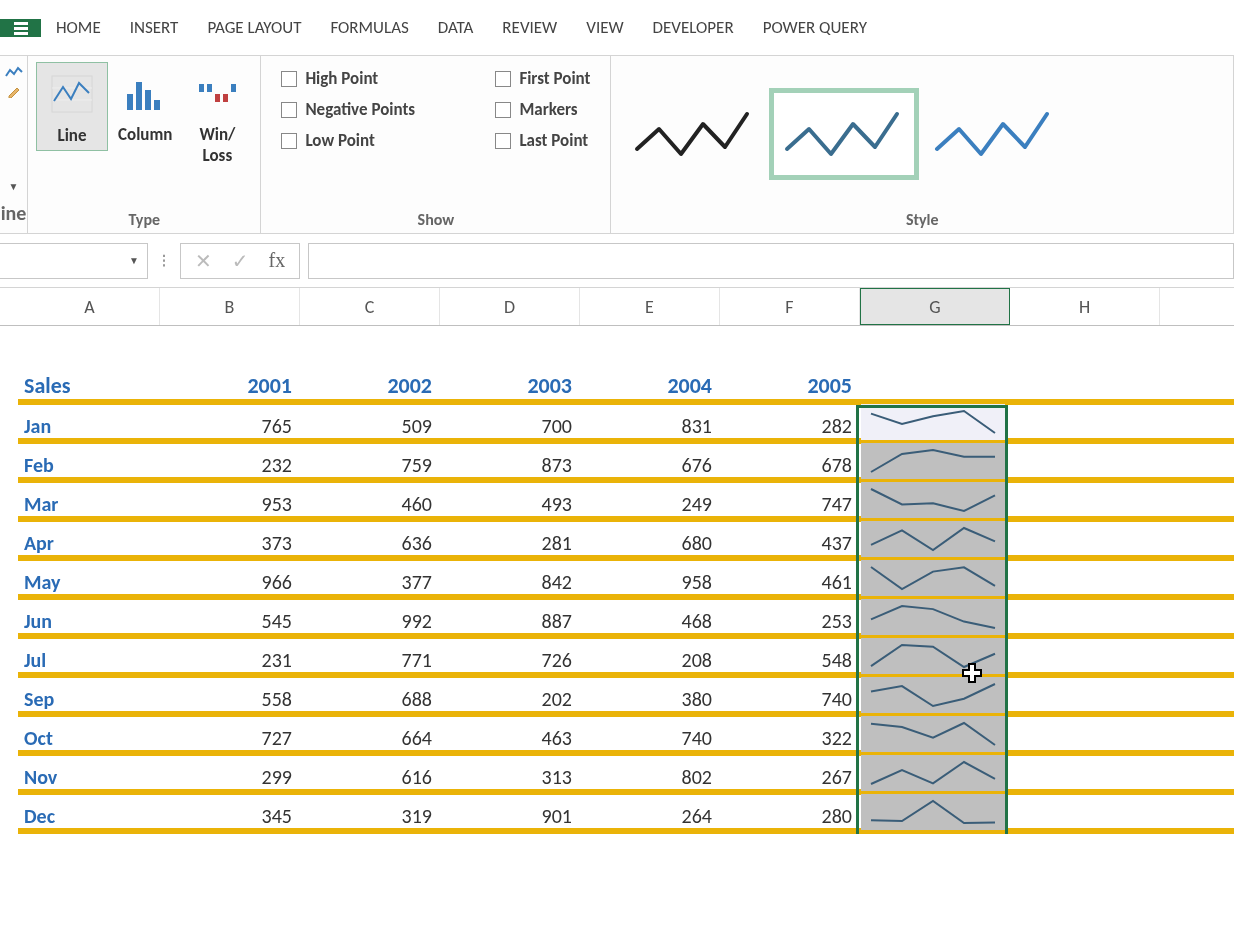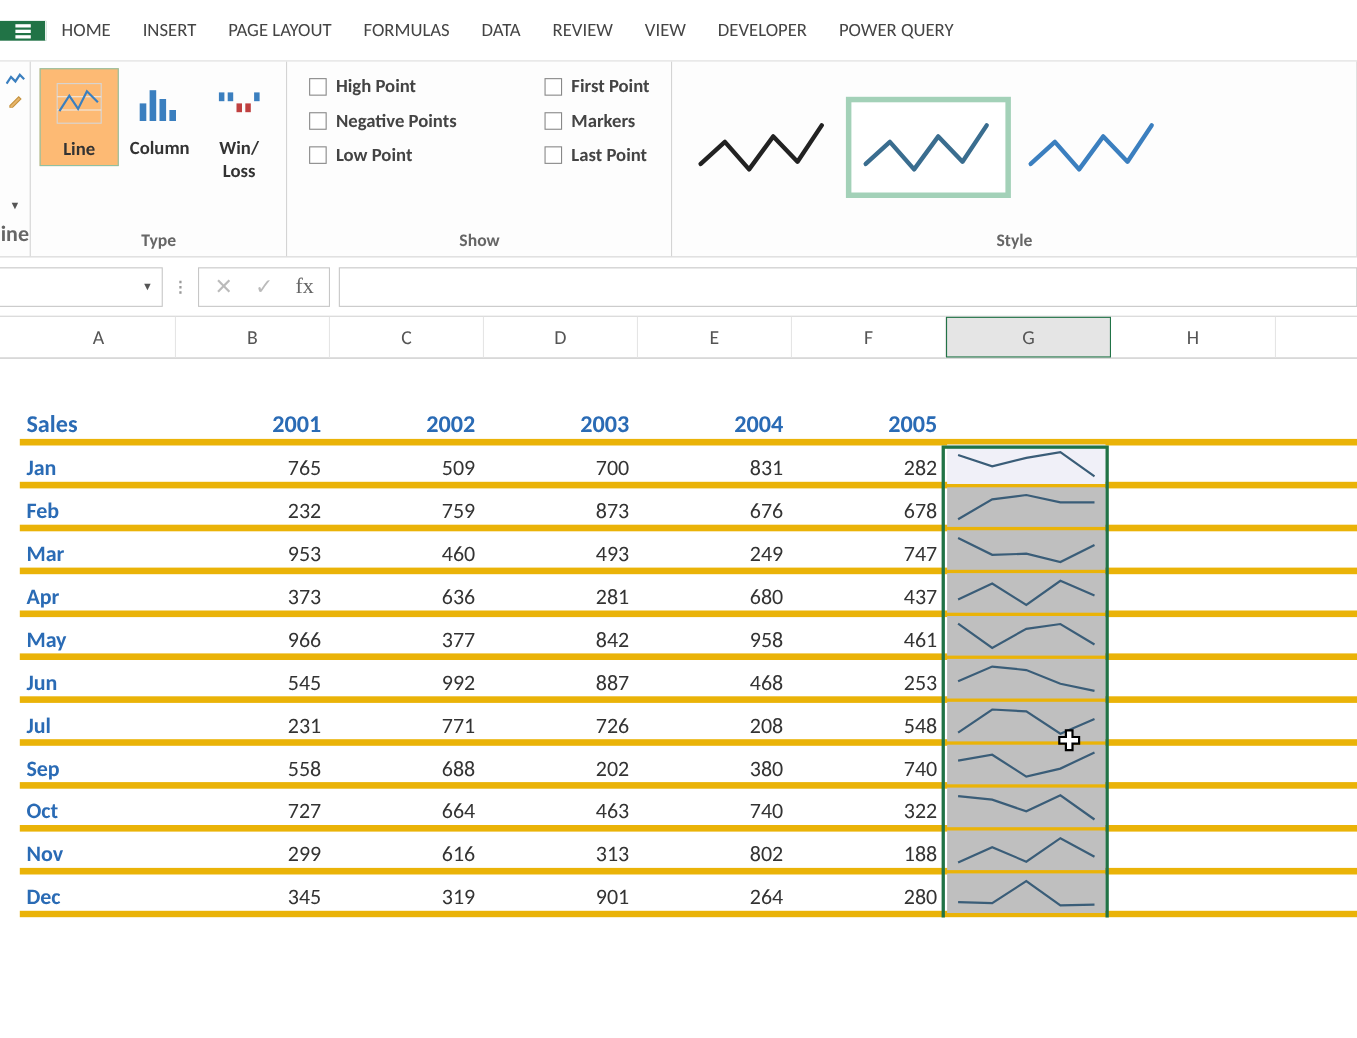--- a/index.html
+++ b/index.html
@@ -84,21 +84,21 @@
     flex-direction: column;
     align-items: center;
     justify-content: flex-start;
     padding: 6px 10px 4px 10px;
     gap: 6px;
     cursor: pointer;
     font-size: 17px;
     color: #333;
   }
   .type-btn.selected {
-    background: #fdba74;
+    background: #e5e5e5;
     border: 1px solid #8fc0a3;
   }
   .type-icon { width: 50px; height: 50px; display:flex; align-items:center; justify-content:center;}
   .type-icon svg { display:block; }
 
   .show-checks {
     display: flex;
     flex-direction: column;
     gap: 10px;
     padding: 6px 12px 0 12px;
@@ -551,21 +551,21 @@
             </svg>
           </div>
         </div>
       </div>
       <div class="grid-row">
         <div class="cell rowhead">Nov</div>
         <div class="cell num">299</div>
         <div class="cell num">616</div>
         <div class="cell num">313</div>
         <div class="cell num">802</div>
-        <div class="cell num">188</div>
+        <div class="cell num">267</div>
         <div class="spark-col">
           <div class="spark-cell">
             <svg width="132" height="30">
               <polyline points="4,26 35,12.135188866799204 66,25.387673956262425 97,4 128,20.882703777335983" fill="none" stroke="#3a5d78" stroke-width="2"></polyline>
             </svg>
           </div>
         </div>
       </div>
       <div class="grid-row">
         <div class="cell rowhead">Dec</div>

